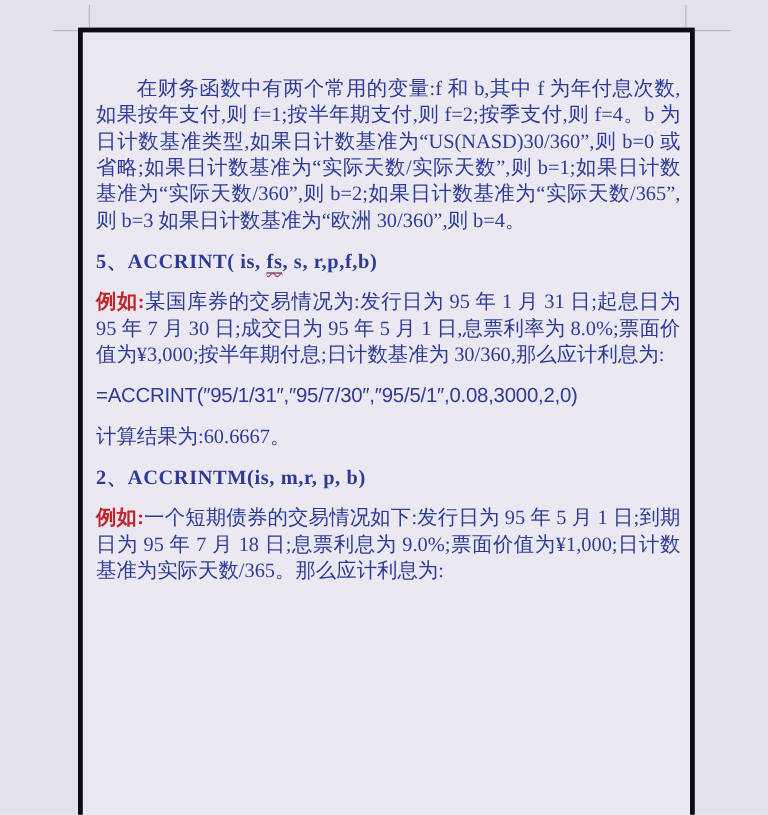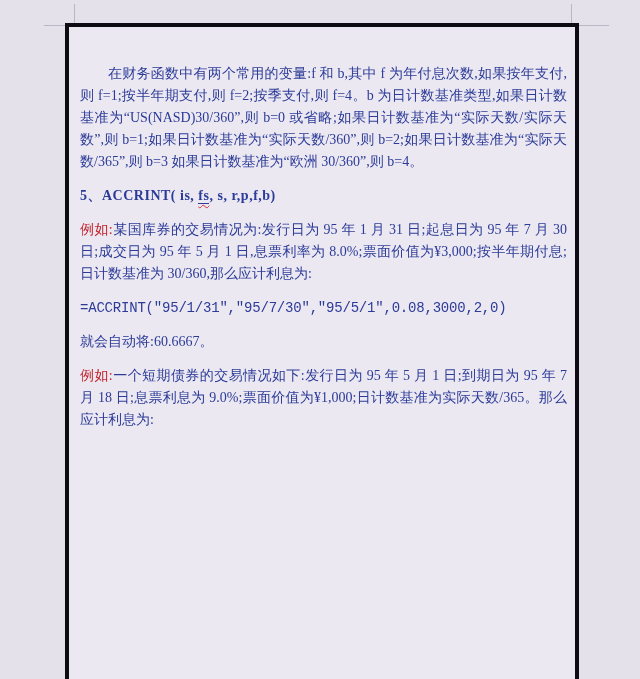--- a/index.html
+++ b/index.html
@@ -24,40 +24,40 @@
     top: 23px;
     width: 487px;
     height: 700px;
     background: var(--bg-page, #ebe8f2);
     border: 4px solid var(--border-color, #0c0c12);
     padding: 36px 8px 0 11px;
     box-sizing: content-box;
   }
   .page p {
     margin: 0 0 12px 0;
-    font-size: 14px;
+    font-size: 17px;
     line-height: 22px;
     color: var(--text-navy, #2c3b97);
     text-align: justify;
   }
   .indent2 { text-indent: 2em; }
   .fn-heading {
     margin: 2px 0 12px 0;
     font-size: 16px;
     line-height: 22px;
     font-weight: bold;
     color: var(--accent-red, #c3242c);
     letter-spacing: 0.5px;
   }
   .example-label {
-    font-weight: normal;
+    font-weight: bold;
     color: var(--accent-red, #c3242c);
   }
   .formula {
-    font-family: Liberation Mono, monospace;
+    font-family: Liberation Sans, sans-serif;
     font-size: 14px;
     color: var(--text-formula, #23283a);
     letter-spacing: -0.2px;
     text-align: right;
   }
   .result { color: var(--text-navy, #2c3b97); }
   .spellcheck {
     border-bottom: 1px solid currentColor;
     text-decoration-line: underline;
     text-decoration-style: wavy;
@@ -79,19 +79,20 @@
 
   <p class="indent2"><span>在财务函数中有两个常用的变量:f 和 b,其中 f 为年付息次数,如果按年支付,则 f=1;按半年期支付,则 f=2;按季支付,则 f=4。b 为日计数基准类型,如果日计数基准为“US(NASD)30/360”,则 b=0 或省略;如果日计数基准为“实际天数/实际天数”,则 b=1;如果日计数基准为“实际天数/360”,则 b=2;如果日计数基准为“实际天数/365”,则 b=3 如果日计数基准为“欧洲 30/360”,则 b=4。</span></p>
 
   <p class="fn-heading"><span>5、ACCRINT( is, </span><span class="spellcheck">fs</span><span>, s, r,p,f,b)</span></p>
 
 
   <p><span class="example-label">例如:</span><span>某国库券的交易情况为:发行日为 95 年 1 月 31 日;起息日为 95 年 7 月 30 日;成交日为 95 年 5 月 1 日,息票利率为 8.0%;票面价值为¥3,000;按半年期付息;日计数基准为 30/360,那么应计利息为:</span></p>
 
   <p class="formula">=ACCRINT(″95/1/31″,″95/7/30″,″95/5/1″,0.08,3000,2,0)</p>
 
-  <p class="result">就会自动将:60.6667。</p>
+  <p class="result">计算结果为:60.6667。</p>
 
+  <p class="fn-heading">2、ACCRINTM(is, m,r, p, b)</p>
 
 
   <p><span class="example-label">例如:</span><span>一个短期债券的交易情况如下:发行日为 95 年 5 月 1 日;到期日为 95 年 7 月 18 日;息票利息为 9.0%;票面价值为¥1,000;日计数基准为实际天数/365。那么应计利息为:</span></p>
 
 </div>
 
 </body></html>

